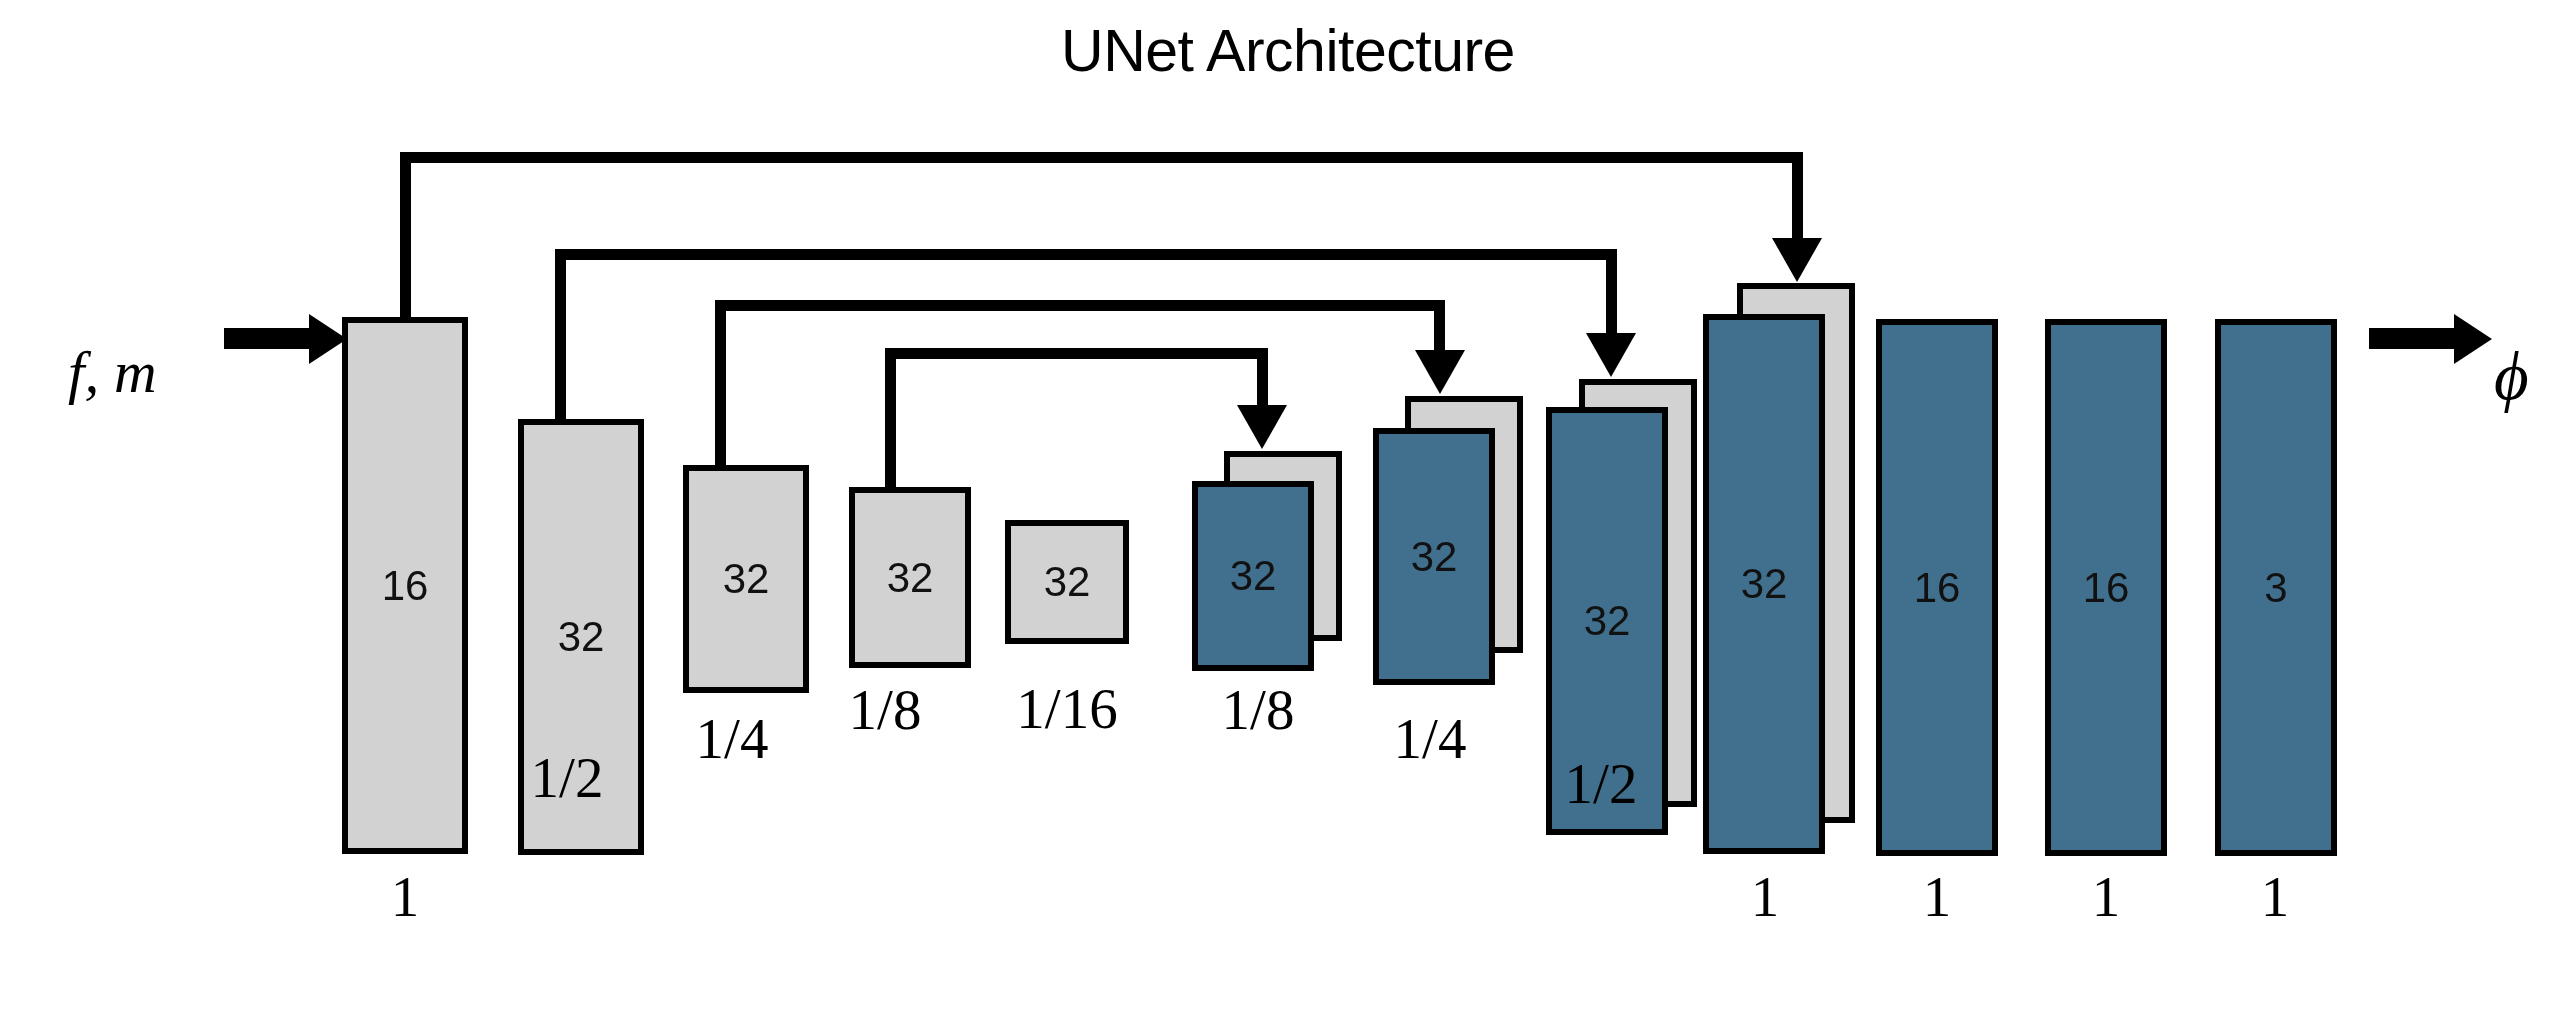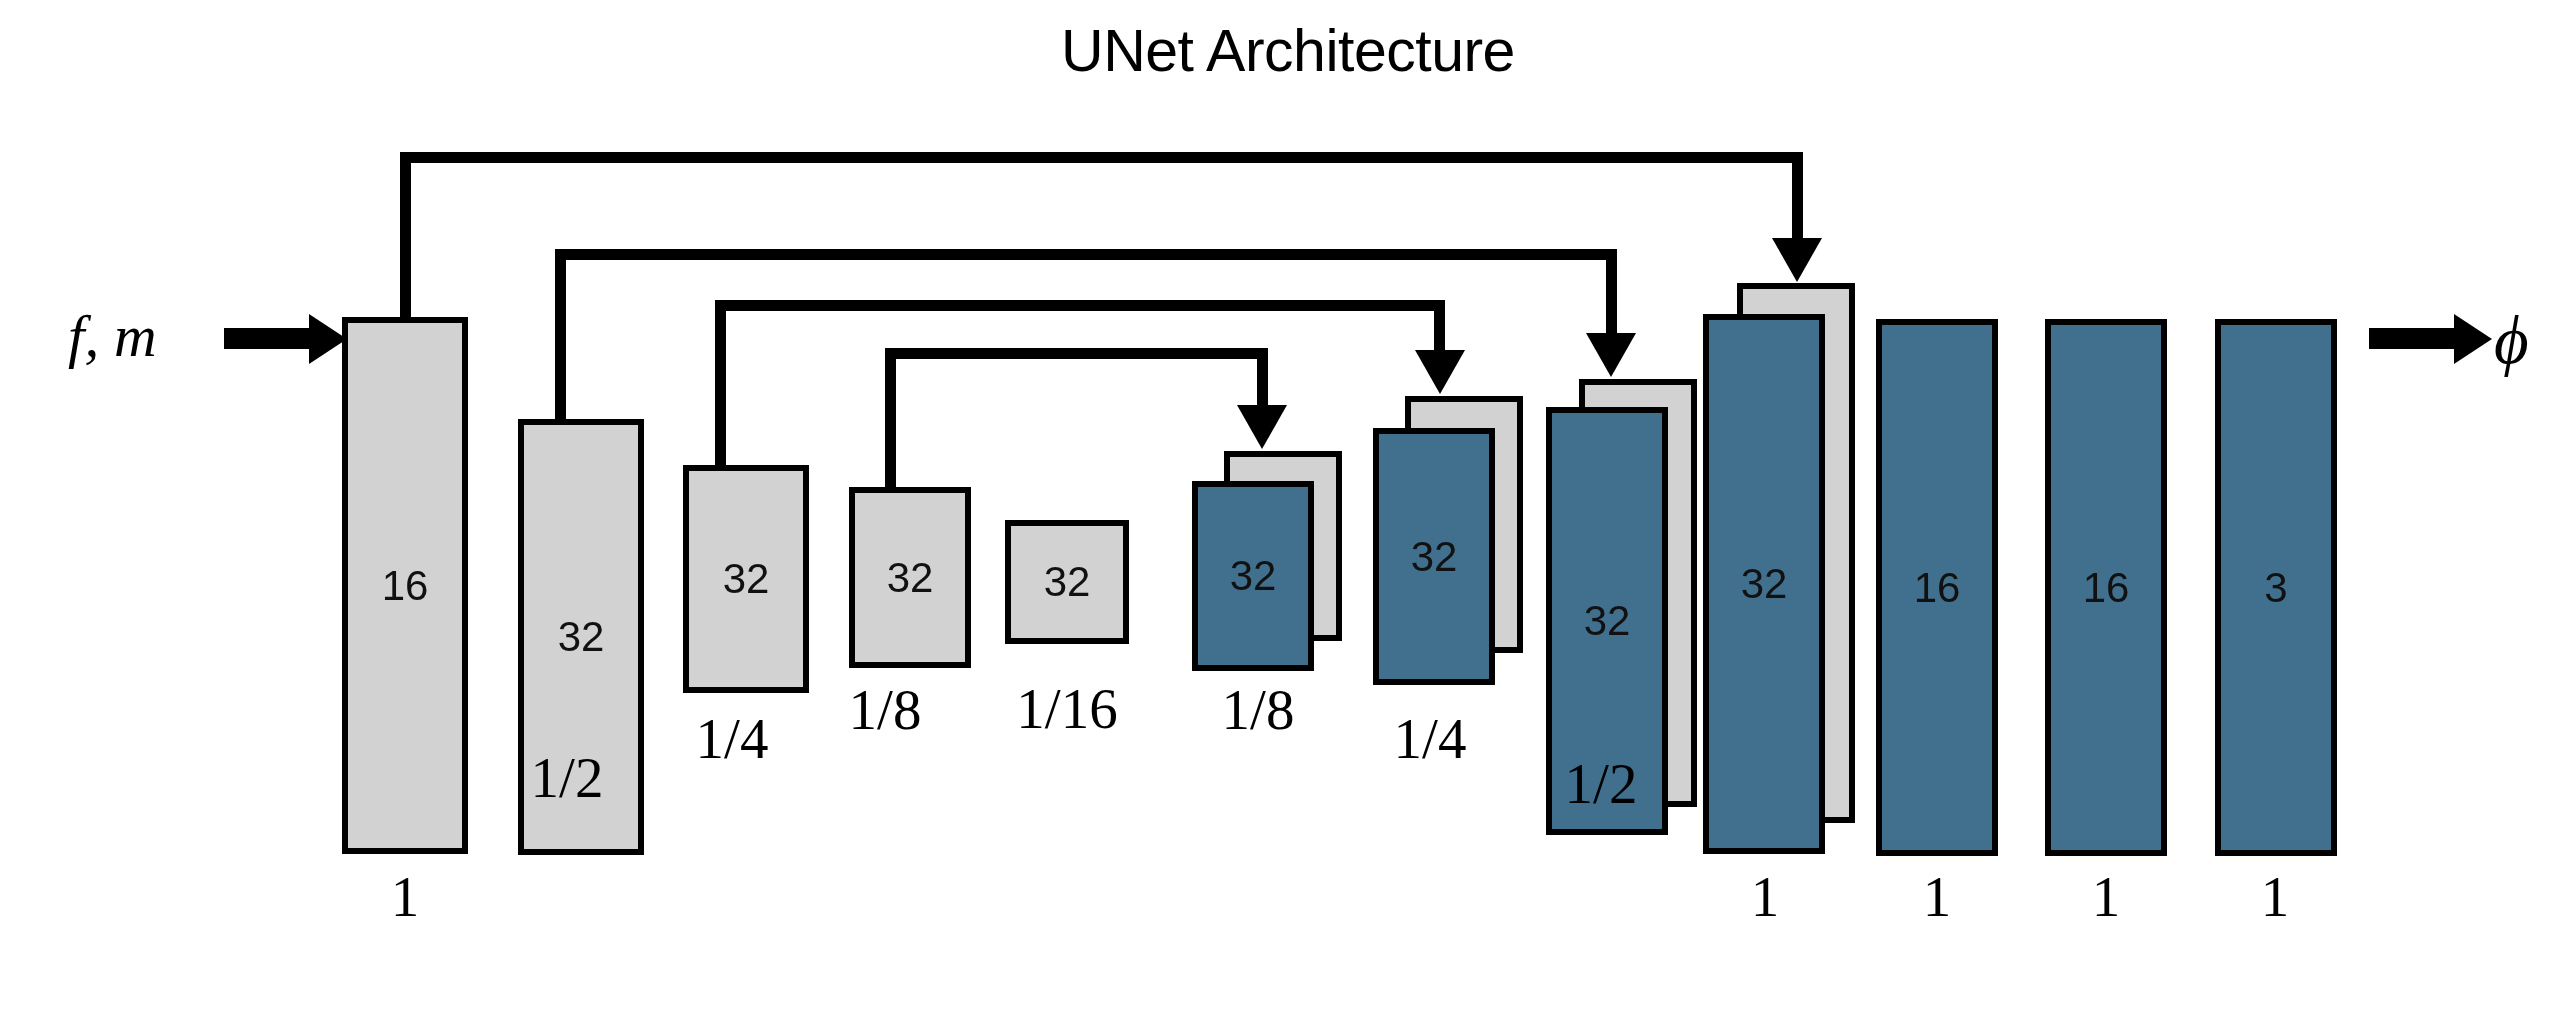--- a/index.html
+++ b/index.html
@@ -44,20 +44,21 @@
     border-left:25px solid transparent;
     border-right:25px solid transparent;
     border-top:44px solid #000;
   }
 
   
   .io-text{
     position:absolute; font-size:59px; color:#000;
     font-family:"Liberation Serif", serif; font-style:italic;
     white-space:nowrap;
+    margin-top:36px;
   }
   .io-arrow{ position:absolute; height:21px; background:#000; z-index:4; }
   .io-head{
     position:absolute; width:0; height:0; z-index:4;
     border-top:25px solid transparent;
     border-bottom:25px solid transparent;
     border-left:38px solid #000;
   }
 </style>
 </head>

